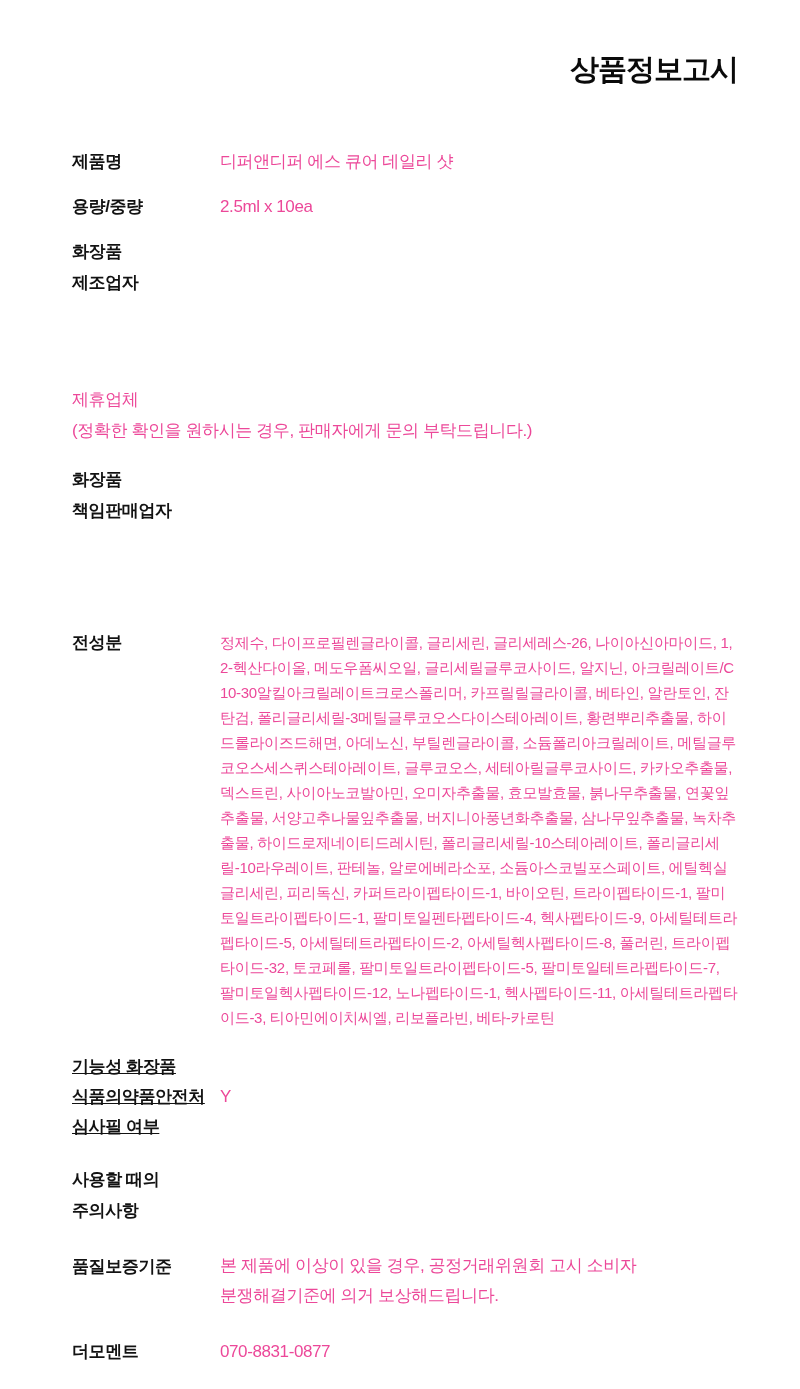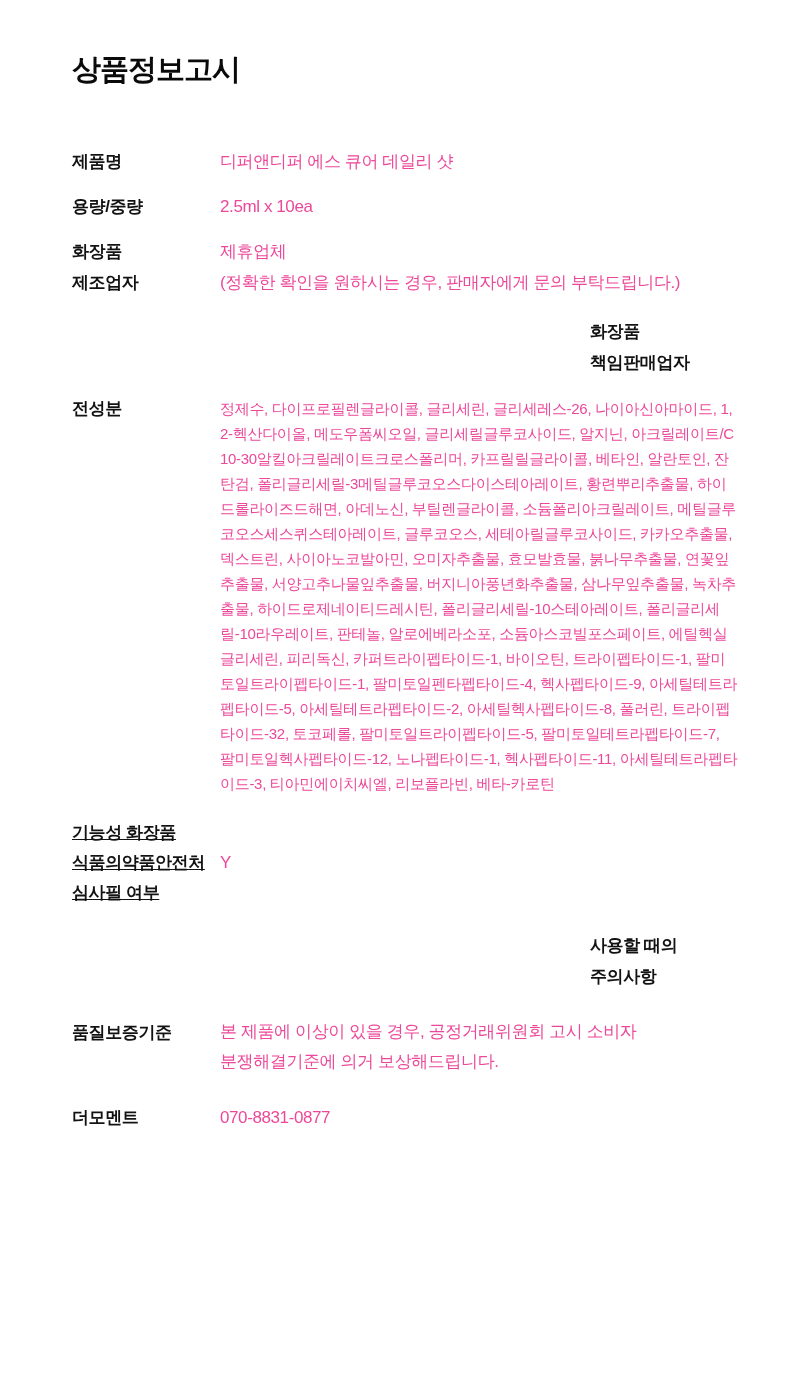--- a/index.html
+++ b/index.html
@@ -16,26 +16,26 @@
   }
   .doc {
     padding: 50px 62px 40px 72px;
   }
   .page-title {
     margin: 0 0 56px 0;
     font-size: 29px;
     font-weight: 800;
     letter-spacing: -1px;
     color: #0a0a0a;
+    text-align: right;
   }
   .info-table { }
   .row {
     display: flex;
     align-items: flex-start;
-    justify-content: flex-end;
   }
   .row .label {
     width: 148px;
     flex: 0 0 148px;
     font-size: 17px;
     font-weight: 700;
     line-height: 31px;
     letter-spacing: -0.4px;
     white-space: pre-line;
     color: #121212;
@@ -45,21 +45,21 @@
     max-width: 518px;
     font-size: 17px;
     font-weight: 400;
     line-height: 31px;
     letter-spacing: -0.4px;
     white-space: pre-line;
     color: #ec4899;
   }
   
   .gap-s  { margin-bottom: 14px; }
-  .gap-m  { margin-bottom: 18px; }
+  .gap-m  { margin-bottom: 18px; flex-direction: column; }
   .gap-l  { margin-bottom: 22px; margin-top: 8px; }
   .gap-xl { margin-bottom: 25px; }
 
   
   .row--ingredients .label { line-height: 25px; }
   .row--ingredients .value {
     font-size: 15px;
     line-height: 25px;
     letter-spacing: -0.3px;
     white-space: normal;

